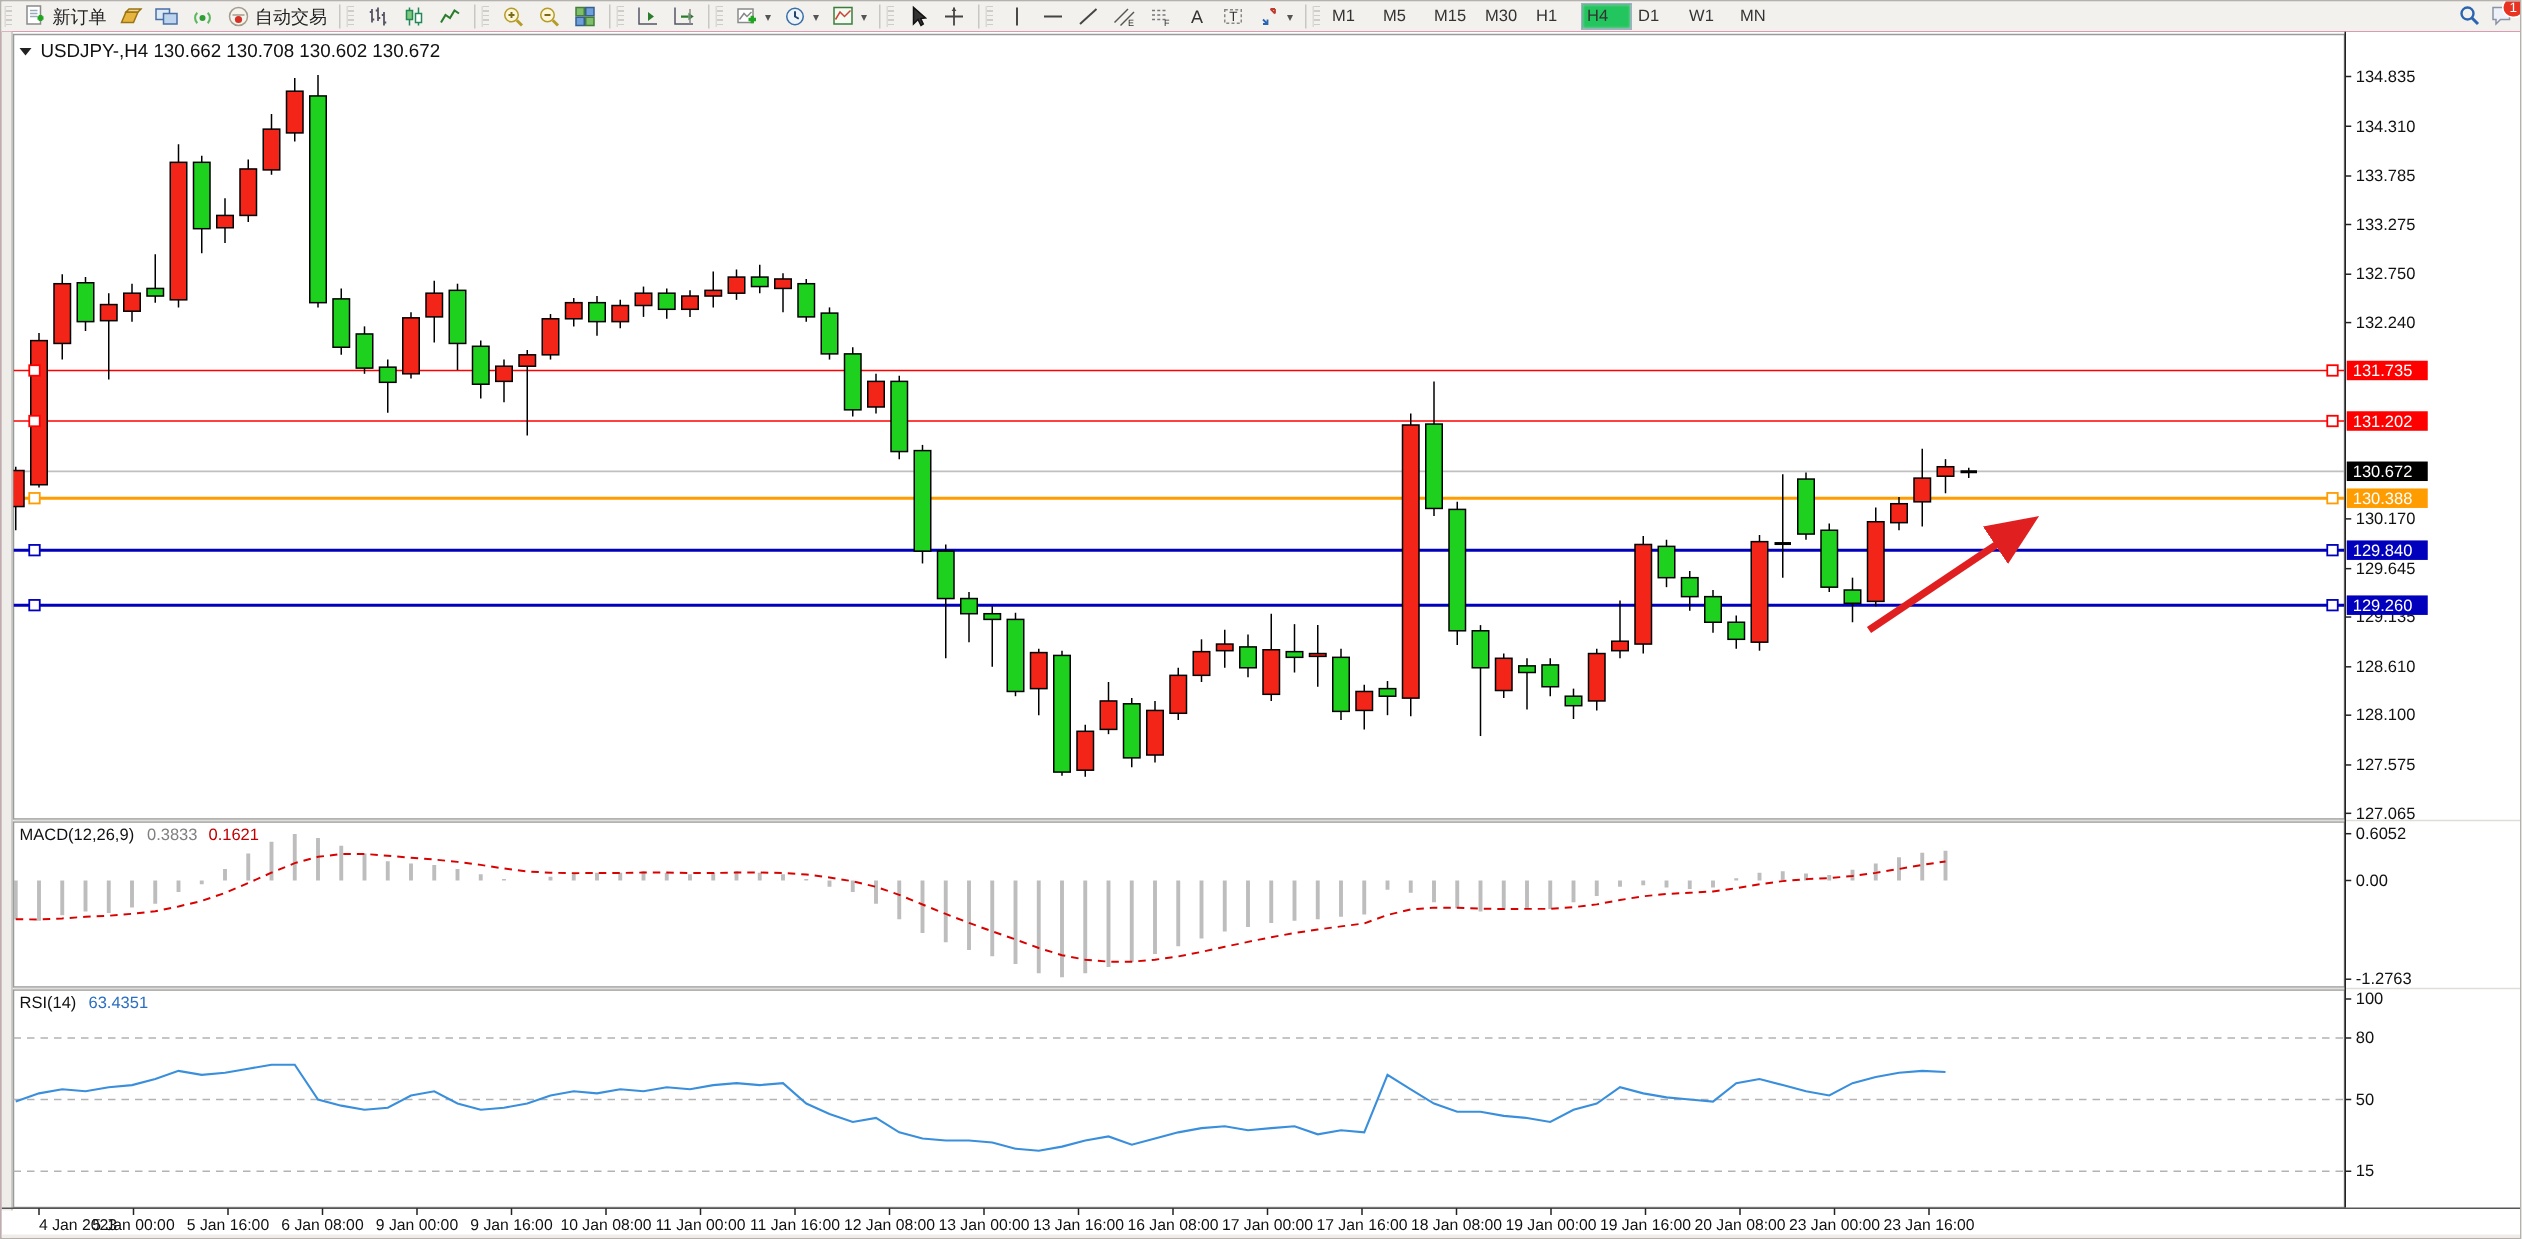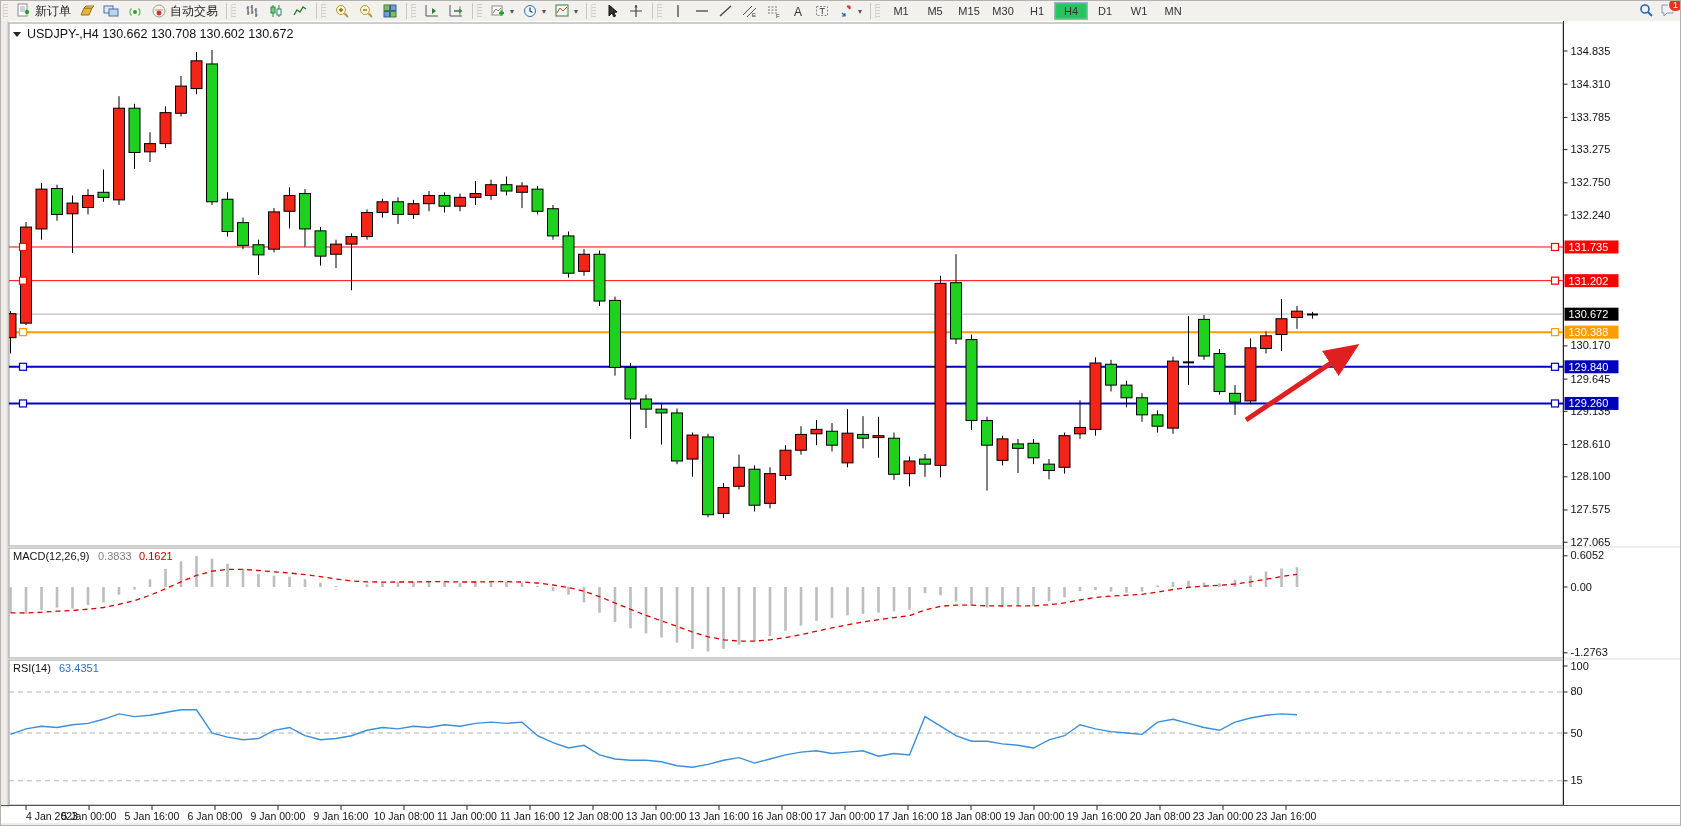--- a/index.html
+++ b/index.html
@@ -6,21 +6,21 @@
   #app{position:relative;width:1681px;height:826px;background:#fff;overflow:hidden;border:1px solid #b5b2ad;box-sizing:border-box;}
   
   #toolbar{position:absolute;left:0;top:0;width:1681px;height:20px;background:#f2f1ee;border-bottom:1px solid #c9c7c3;display:flex;align-items:center;font-size:12px;color:#222;}
   .tb-group{display:flex;align-items:center;height:20px;padding:12px 2px;}
   .tb-sep{width:1px;height:16px;background:#c9c7c3;margin:0 2px;}
   .tb-grip{width:4px;height:14px;margin:0 2px;background:repeating-linear-gradient(to bottom,#cfcdc9 0 1px,transparent 1px 3px);border-left:1px solid #dcdad6;}
   .tb-btn{display:flex;align-items:center;gap:3px;padding:1px 3px;border:1px solid transparent;border-radius:2px;cursor:default;}
   .tb-btn svg{display:block;}
   .tb-label{font-size:12px;white-space:nowrap;}
   .dd{font-size:8px;color:#555;margin-left:1px;}
-  .tf-btn{min-width:26px;text-align:center;font-size:11px;color:#333;padding:2px 3px;border:1px solid transparent;}
+  .tf-btn{min-width:26px;text-align:left;font-size:11px;color:#333;padding:2px 3px;border:1px solid transparent;}
   .tf-btn.active{background:#22c55e;border:1px solid #9db0c4;box-shadow:inset 0 0 2px #ccc;}
   #tb-right{margin-left:auto;display:flex;align-items:center;padding-right:6px;gap:6px;}
   #chat-wrap{position:relative;}
   #chat-badge{position:absolute;top:-4px;right:-7px;background:#e83323;color:#fff;border-radius:8px;font-size:9px;line-height:10px;padding:1px 4px;border:1px solid #fff;}
   
   #chart-wrap{position:absolute;left:0;top:20px;width:1681px;height:806px;background:#be185d;}
   svg text{font-family:"Liberation Sans",sans-serif;}
 </style>
 </head>
 <body>

